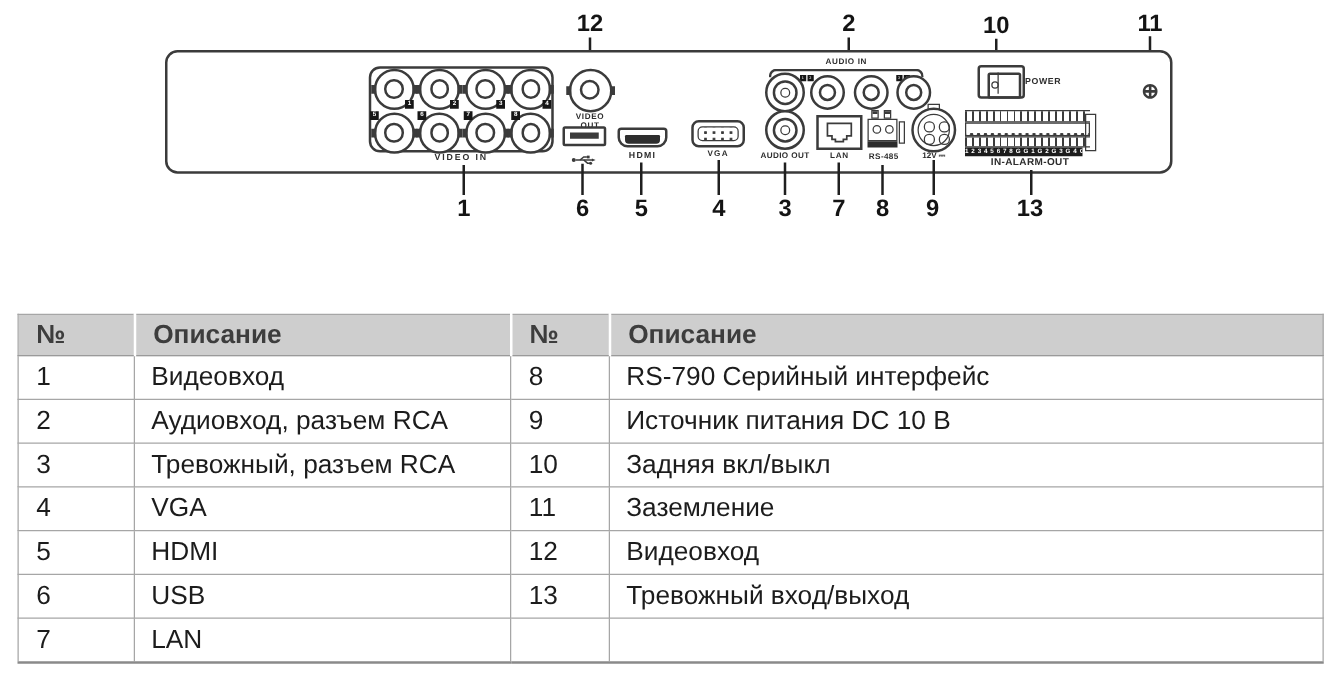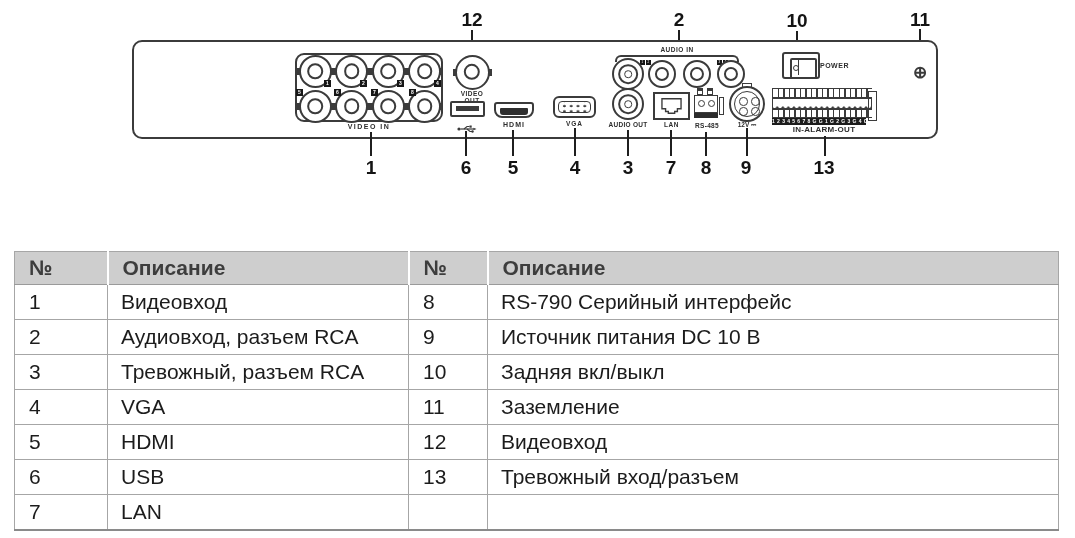--- a/index.html
+++ b/index.html
@@ -279,21 +279,21 @@
     <tr>
       <td>5</td>
       <td class="d">HDMI</td>
       <td>12</td>
       <td class="d">Видеовход</td>
     </tr>
     <tr>
       <td>6</td>
       <td class="d">USB</td>
       <td>13</td>
-      <td class="d">Тревожный вход/разъем</td>
+      <td class="d">Тревожный вход/выход</td>
     </tr>
     <tr>
       <td>7</td>
       <td class="d">LAN</td>
       <td></td>
       <td class="d"></td>
     </tr>
   </tbody>
     </table>
 

